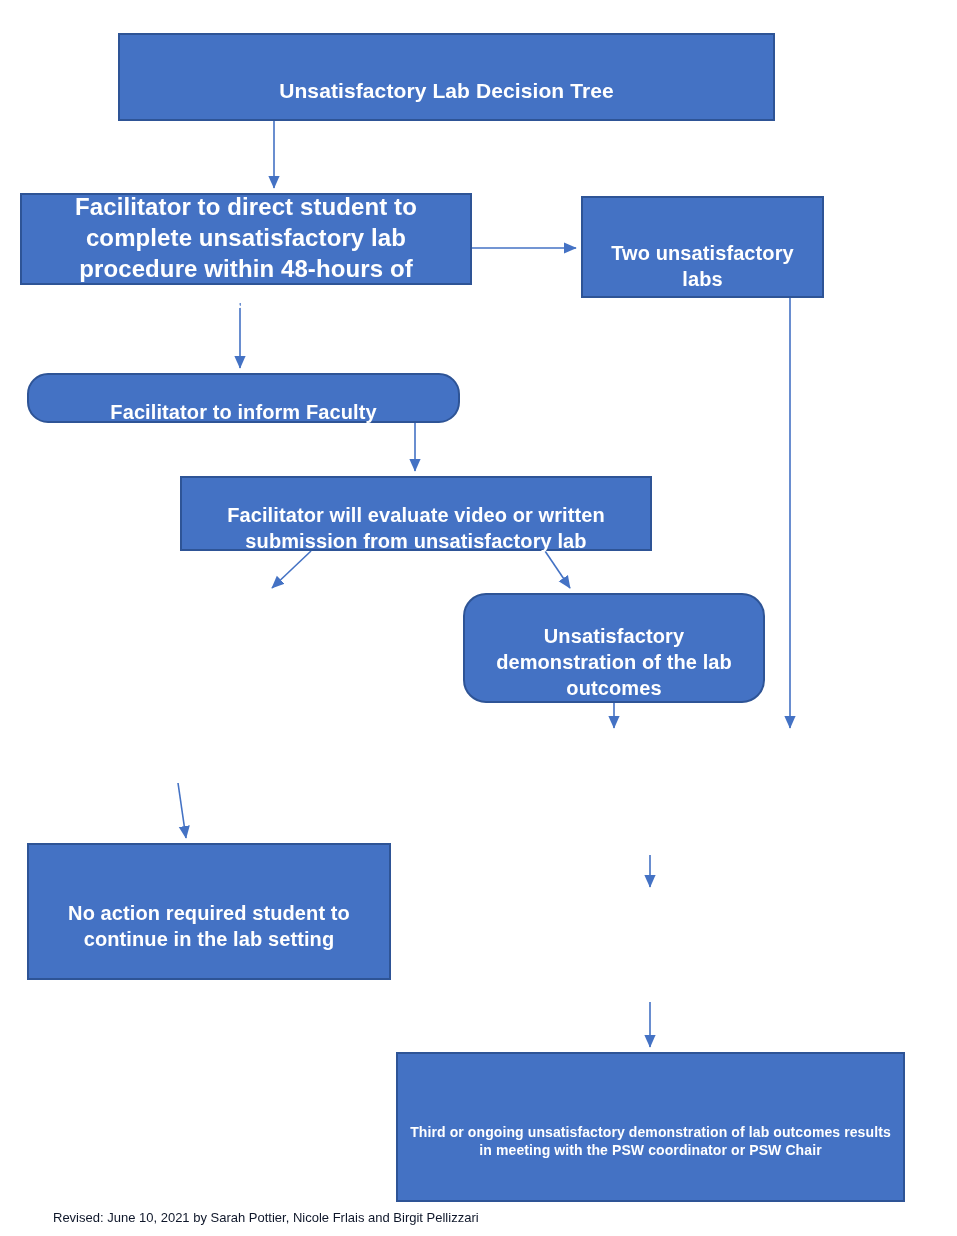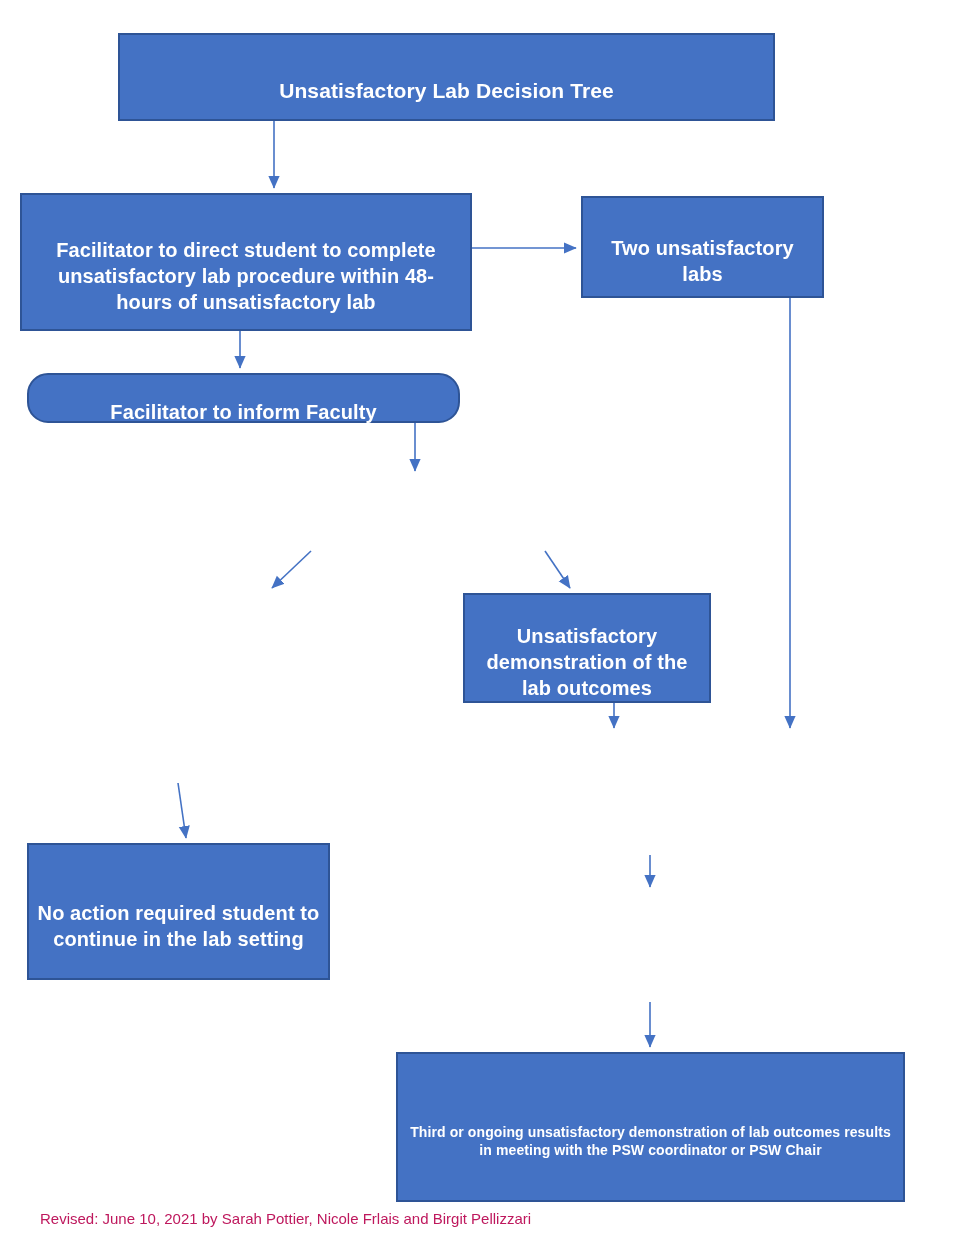--- a/index.html
+++ b/index.html
@@ -33,50 +33,50 @@
     letter-spacing: 0.1px;
     -webkit-font-smoothing: antialiased;
   }
   .node .txt {
     display: block;
     width: 100%;
     white-space: pre-line;
     margin-top: 28px;
   }
   #n-title      { left: 118px; top: 33px;   width: 657px; height: 88px;  font-size: 21px; }
-  #n-direct     { left: 20px;  top: 193px;  width: 452px; height: 138px; font-size: 20px; }
-  #n-two        { left: 581px; top: 196px;  width: 243px; height: 102px; font-size: 20px; }
+  #n-direct     { left: 20px;  top: 193px;  width: 452px; height: 92px; font-size: 24px; }
+  #n-two        { left: 581px; top: 196px;  width: 243px; height: 102px; font-size: 20px; align-items: flex-end; }
   #n-inform     { left: 27px;  top: 373px;  width: 433px; height: 50px;  font-size: 20px; border-radius: 21px; }
   #n-evaluate   { left: 180px; top: 476px;  width: 472px; height: 75px;  font-size: 20px; }
   #n-sat        { left: 27px;  top: 593px;  width: 303px; height: 190px; font-size: 20px; }
-  #n-unsat      { left: 463px; top: 593px;  width: 248px; height: 110px; font-size: 20px; }
-  #n-noaction   { left: 27px;  top: 843px;  width: 303px; height: 137px; font-size: 20px; }
+  #n-unsat      { left: 463px; top: 593px;  width: 302px; height: 110px; font-size: 20px; border-radius: 23px; }
+  #n-noaction   { left: 27px;  top: 843px;  width: 364px; height: 137px; font-size: 20px; }
   #n-meeting    { left: 444px; top: 733px;  width: 436px; height: 122px; font-size: 20px; }
   #n-progress   { left: 395px; top: 892px;  width: 510px; height: 110px; font-size: 20px; }
   #n-third      { left: 396px; top: 1052px; width: 509px; height: 150px; font-size: 14px; }
 
   .spell {
     border-bottom: 2.5px dotted #C05A17;
     padding-bottom: 1px;
   }
 
   #arrows {
     position: absolute;
     left: 0; top: 0;
     width: 957px;
     height: 1236px;
     pointer-events: none;
   }
 
   #footer {
     position: absolute;
-    left: 40px;
+    left: 53px;
     top: 1210px;
-    font-size: 15px;
-    color: #be185d;
+    font-size: 13px;
+    color: #0f172a;
     white-space: nowrap;
   }
 </style>
 </head>
 <body>
 
 <div id="canvas">
 
   <svg id="arrows" viewBox="0 0 957 1236" width="957" height="1236">
     <defs>
@@ -117,20 +117,23 @@
   </div>
 
   <div class="node" id="n-two">
     <span class="txt">Two unsatisfactory labs</span>
   </div>
 
   <div class="node" id="n-inform">
     <span class="txt">Facilitator to inform Faculty</span>
   </div>
 
+  <div class="node" id="n-evaluate">
+    <span class="txt">Facilitator will evaluate video or written submission from unsatisfactory lab</span>
+  </div>
 
 
   <div class="node" id="n-unsat">
     <span class="txt">Unsatisfactory demonstration of the lab outcomes</span>
   </div>
 
   <div class="node" id="n-noaction">
     <span class="txt">No action required student to continue in the lab setting</span>
   </div>
 

